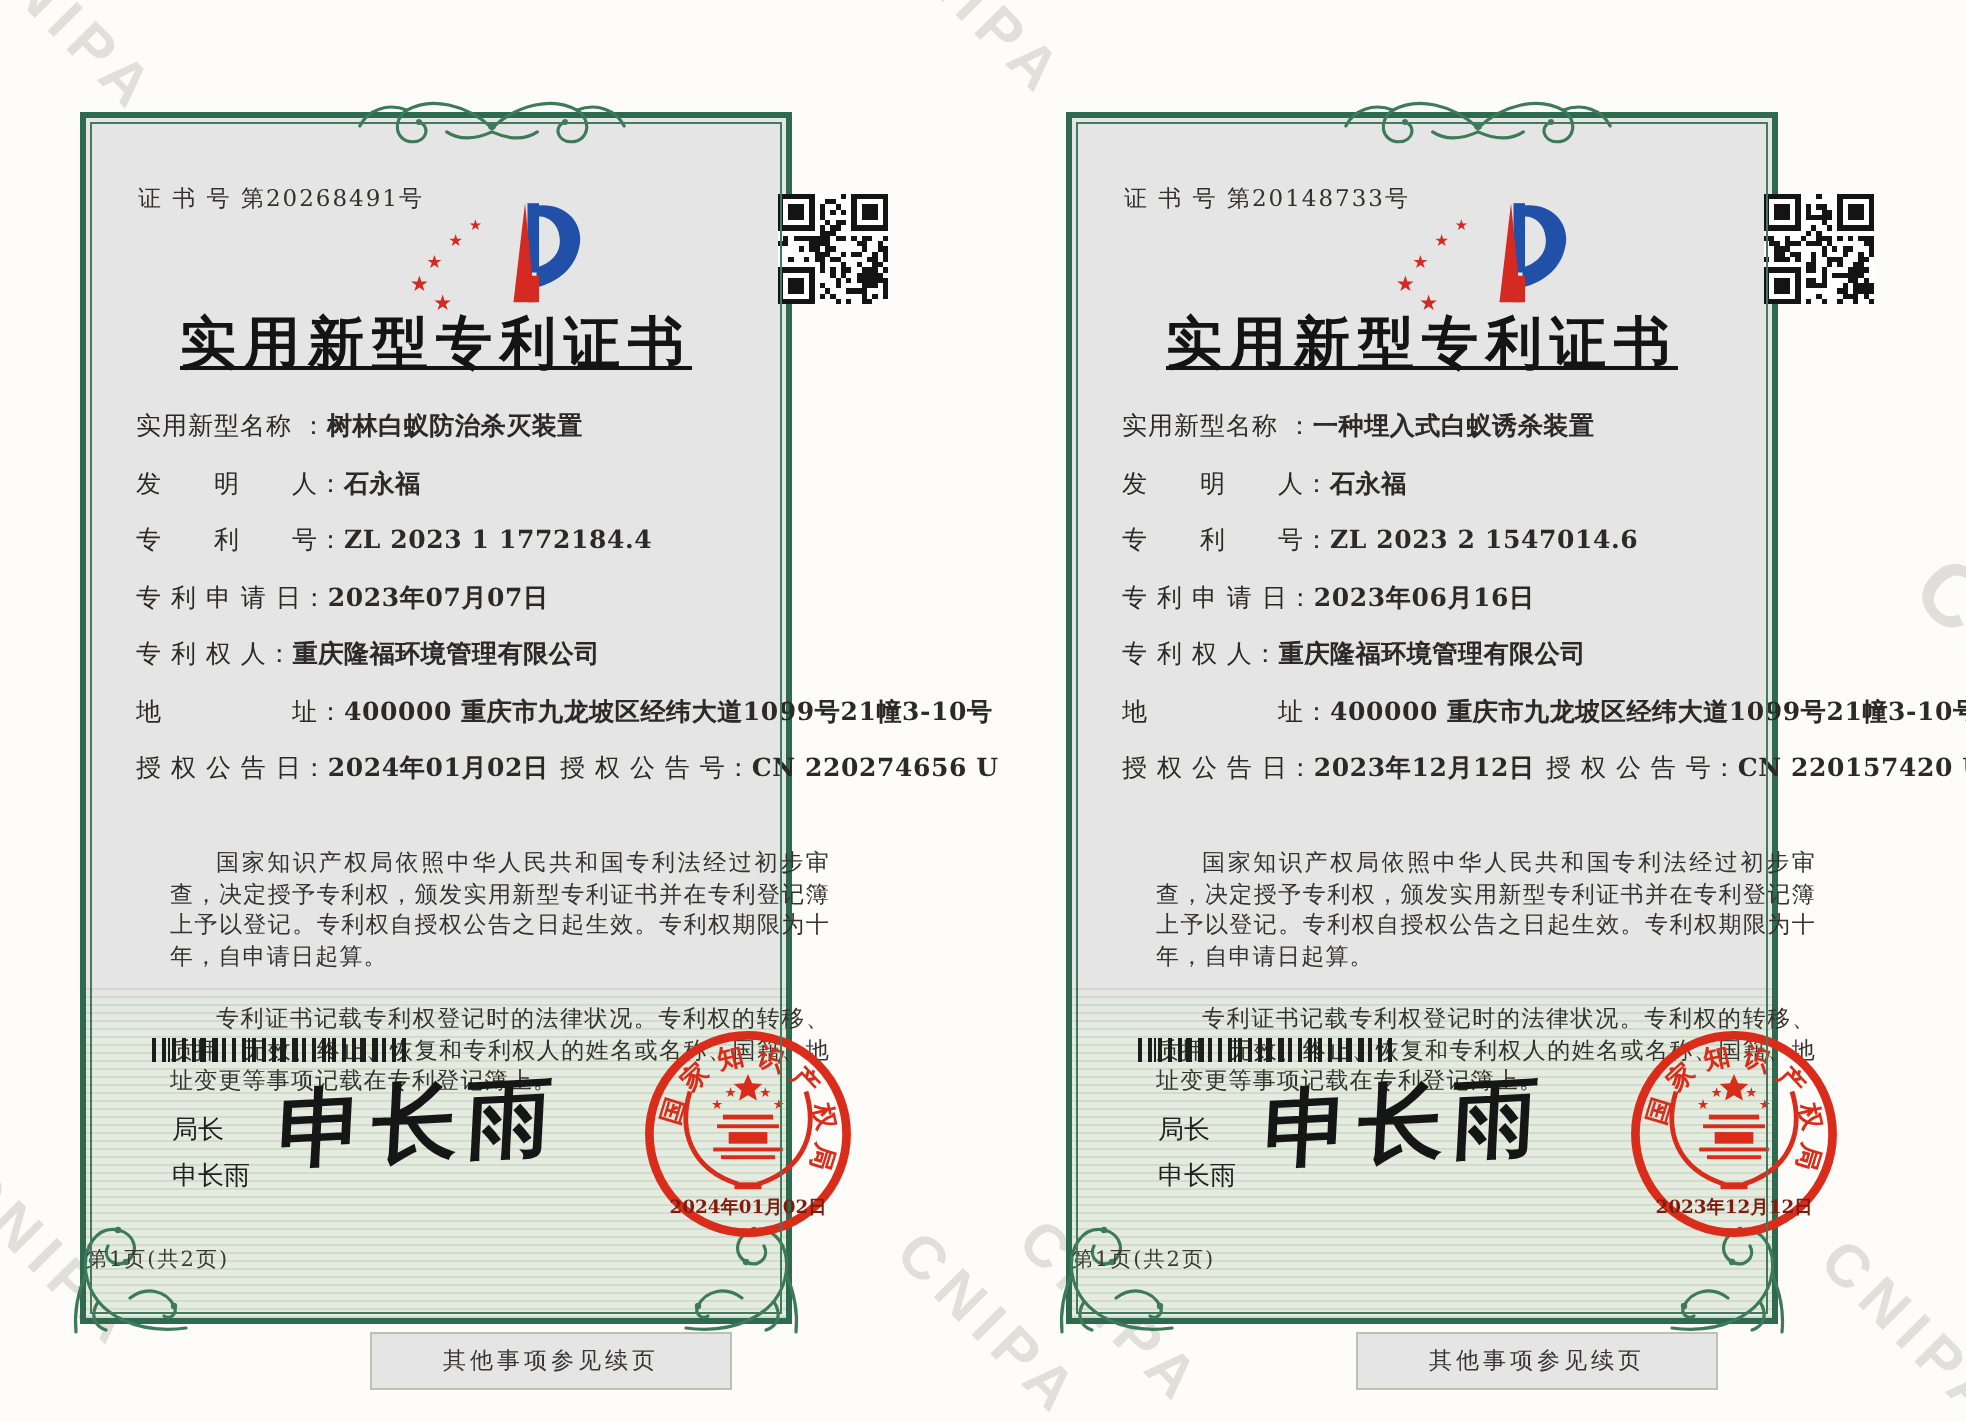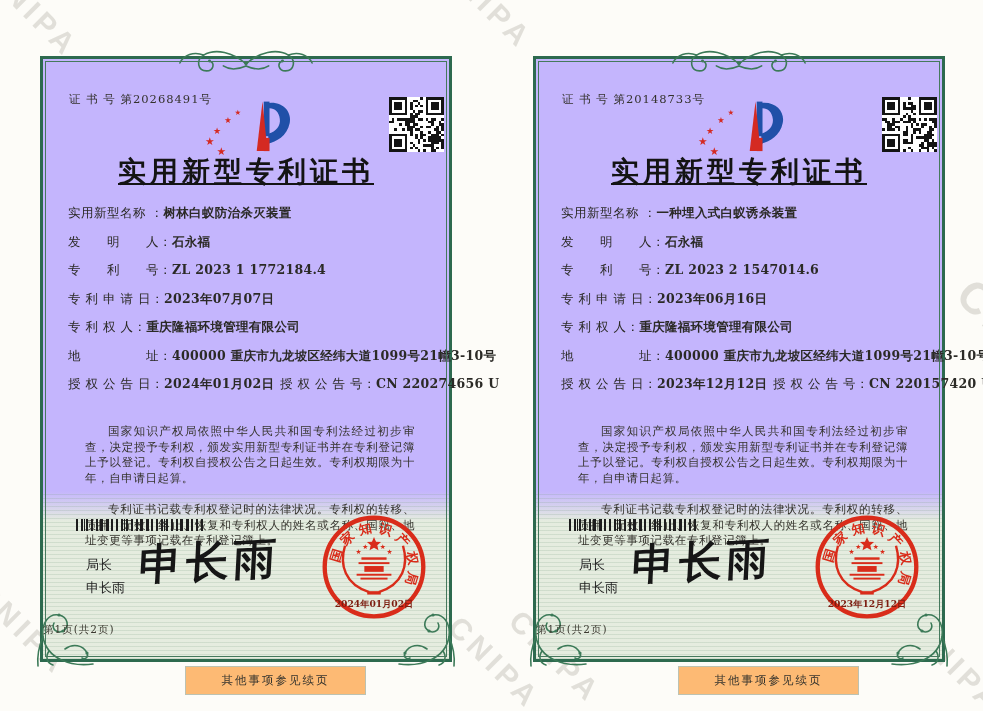--- a/index.html
+++ b/index.html
@@ -5,21 +5,21 @@
   html,body{margin:0;padding:0;}
   body{width:983px;height:711px;background:#ffffff;font-family:"DejaVu Serif",serif;}
   .page{position:relative;width:983px;height:711px;background:#fdfcf8;overflow:hidden;}
 
   
   .wm{position:absolute;transform:rotate(45deg);color:#b8b6ac;opacity:.40;
       font-family:"Liberation Sans",sans-serif;font-weight:600;letter-spacing:5px;
       white-space:nowrap;pointer-events:none;}
 
   
-  .cert{position:absolute;top:56px;width:412px;height:606px;background:#c4b5fd;
+  .cert{position:absolute;top:56px;width:356px;height:606px;background:#e5e5e5;
         border:3px solid #2d6a4f;box-sizing:border-box;}
   .cert::after{content:"";position:absolute;inset:2px;border:1px solid #45795d;pointer-events:none;}
   .cert-0{left:40px;}
   .cert-1{left:533px;}
 
   .band{position:absolute;left:0;right:0;bottom:0;height:168px;
         background:
           repeating-linear-gradient(0deg, rgba(122,158,130,.20) 0 1px, rgba(0,0,0,0) 1px 4px),
           linear-gradient(180deg, rgba(228,236,223,0) 0, #e5ecdf 30px);}
 
@@ -53,21 +53,21 @@
           font-size:13px;font-weight:500;color:#222;line-height:23px;}
   .signature{position:absolute;left:96px;top:474px;width:150px;font-size:43px;color:#161616;
              font-weight:600;transform:rotate(-3deg) skewX(-6deg);letter-spacing:4px;white-space:nowrap;}
 
   .seal{position:absolute;left:273px;top:450px;width:116px;height:116px;}
 
   .pagenote{position:absolute;left:0;top:564px;width:100%;text-align:left;
             font-size:10.5px;color:#3a382f;letter-spacing:1px;}
 
   .footnote{position:absolute;top:666px;width:181px;height:29px;box-sizing:border-box;
-            border:1px solid #bcc2b2;background:#fdba74;text-align:center;
+            border:1px solid #bcc2b2;background:#e5e5e5;text-align:center;
             font-size:11.5px;letter-spacing:2px;color:#37352e;line-height:27px;}
   .footnote-0{left:185px;}
   .footnote-1{left:678px;}
 
   .green{stroke:#3c7a58;fill:none;stroke-width:1.6;stroke-linecap:round;}
 </style>
 </head>
 <body>
 
 <svg width="0" height="0" style="position:absolute">

